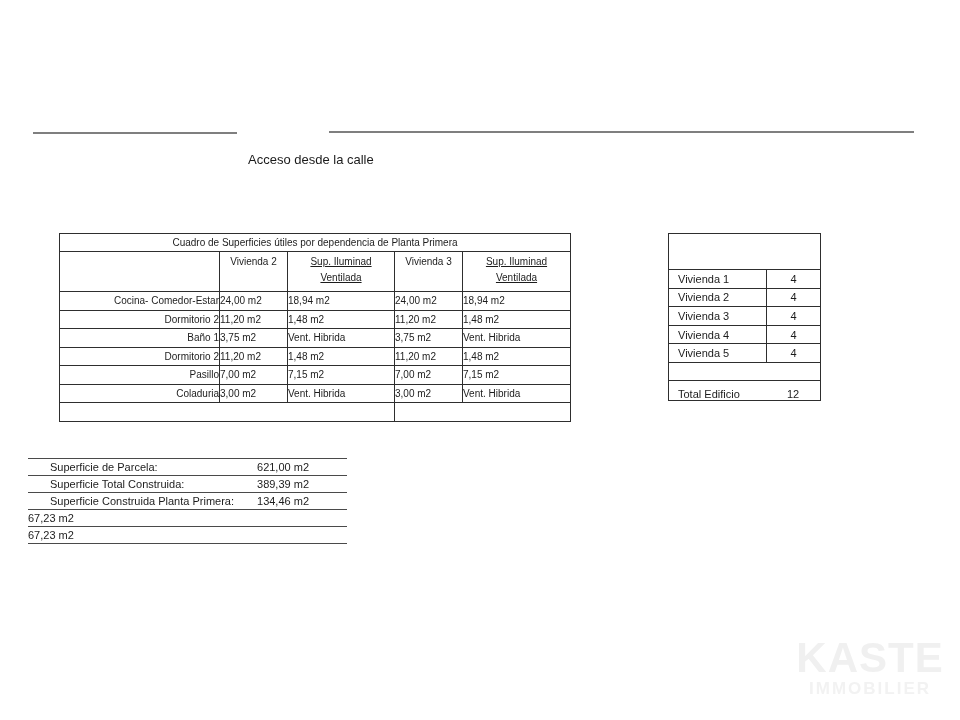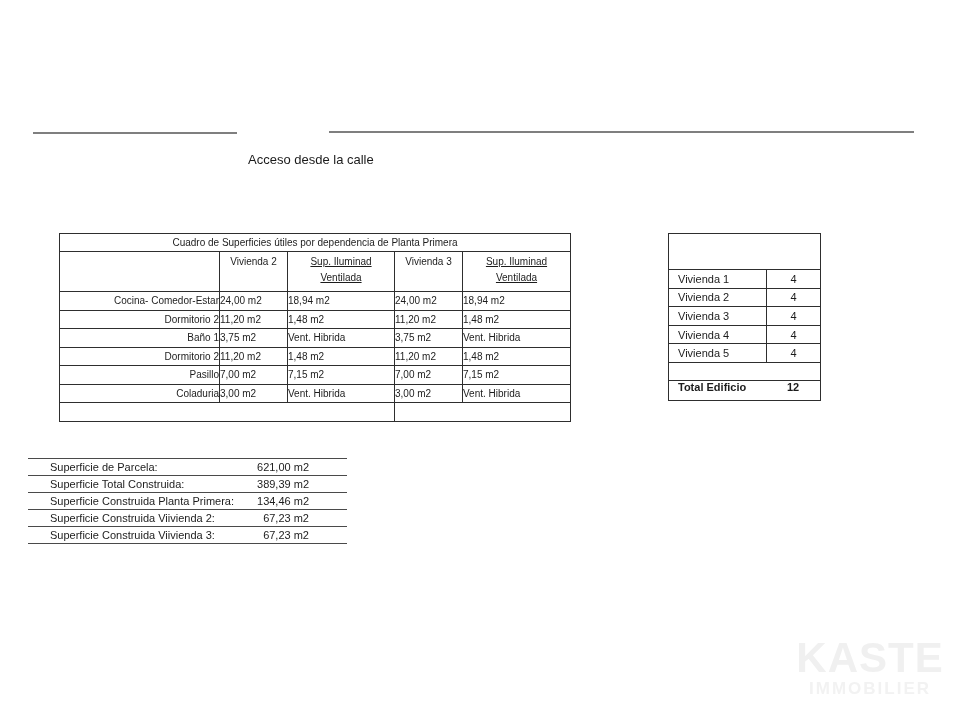--- a/index.html
+++ b/index.html
@@ -44,21 +44,21 @@
     font-size: 11px;
   }
   .plazas-table td { border: 1px solid #2e2e2e; padding: 0; white-space: nowrap; vertical-align: middle; }
   .plazas-table .title-row td { height: 18px; text-align: center; }
   .plazas-table .gap-tall td { height: 35px; }
   .plazas-table .pr td { height: 17.6px; margin-left: 32px; }
   .plazas-table .gap td { height: 17px; }
   .plazas-table .total-row td { height: 19px; }
   .plazas-table .lbl { text-align: left; padding-left: 9px; }
   .plazas-table .val { text-align: center; }
-  .plazas-table .total-cell { display: flex; align-items: flex-start; height: 19px; font-weight: bold; }
+  .plazas-table .total-cell { display: flex; align-items: flex-end; height: 19px; }
   .plazas-table .total-cell .t-lbl { padding-left: 9px; flex: 1; }
   .plazas-table .total-cell .t-val { width: 54px; text-align: center; }
 
   
   .summary-table {
     position: absolute; left: 28px; top: 458px; width: 319px;
     font-size: 11px;
   }
   .summary-row {
     display: flex; align-items: center; height: 16px;
@@ -210,25 +210,23 @@
     </div>
     <div class="summary-row">
       <span class="s-lbl">Superficie Total Construida:</span>
       <span class="s-val">389,39 m2</span>
     </div>
     <div class="summary-row">
       <span class="s-lbl">Superficie Construida Planta Primera:</span>
       <span class="s-val">134,46 m2</span>
     </div>
     <div class="summary-row">
-      <span class="s-lbl">Superficie Construida Viivienda 2:</span>
       <span class="s-val">67,23 m2</span>
     </div>
     <div class="summary-row">
-      <span class="s-lbl">Superficie Construida Viivienda 3:</span>
       <span class="s-val">67,23 m2</span>
     </div>
   </div>
 
   <div class="watermark">
     <div class="wm-1">KASTE</div>
     <div class="wm-2">IMMOBILIER</div>
   </div>
 
 </div>

